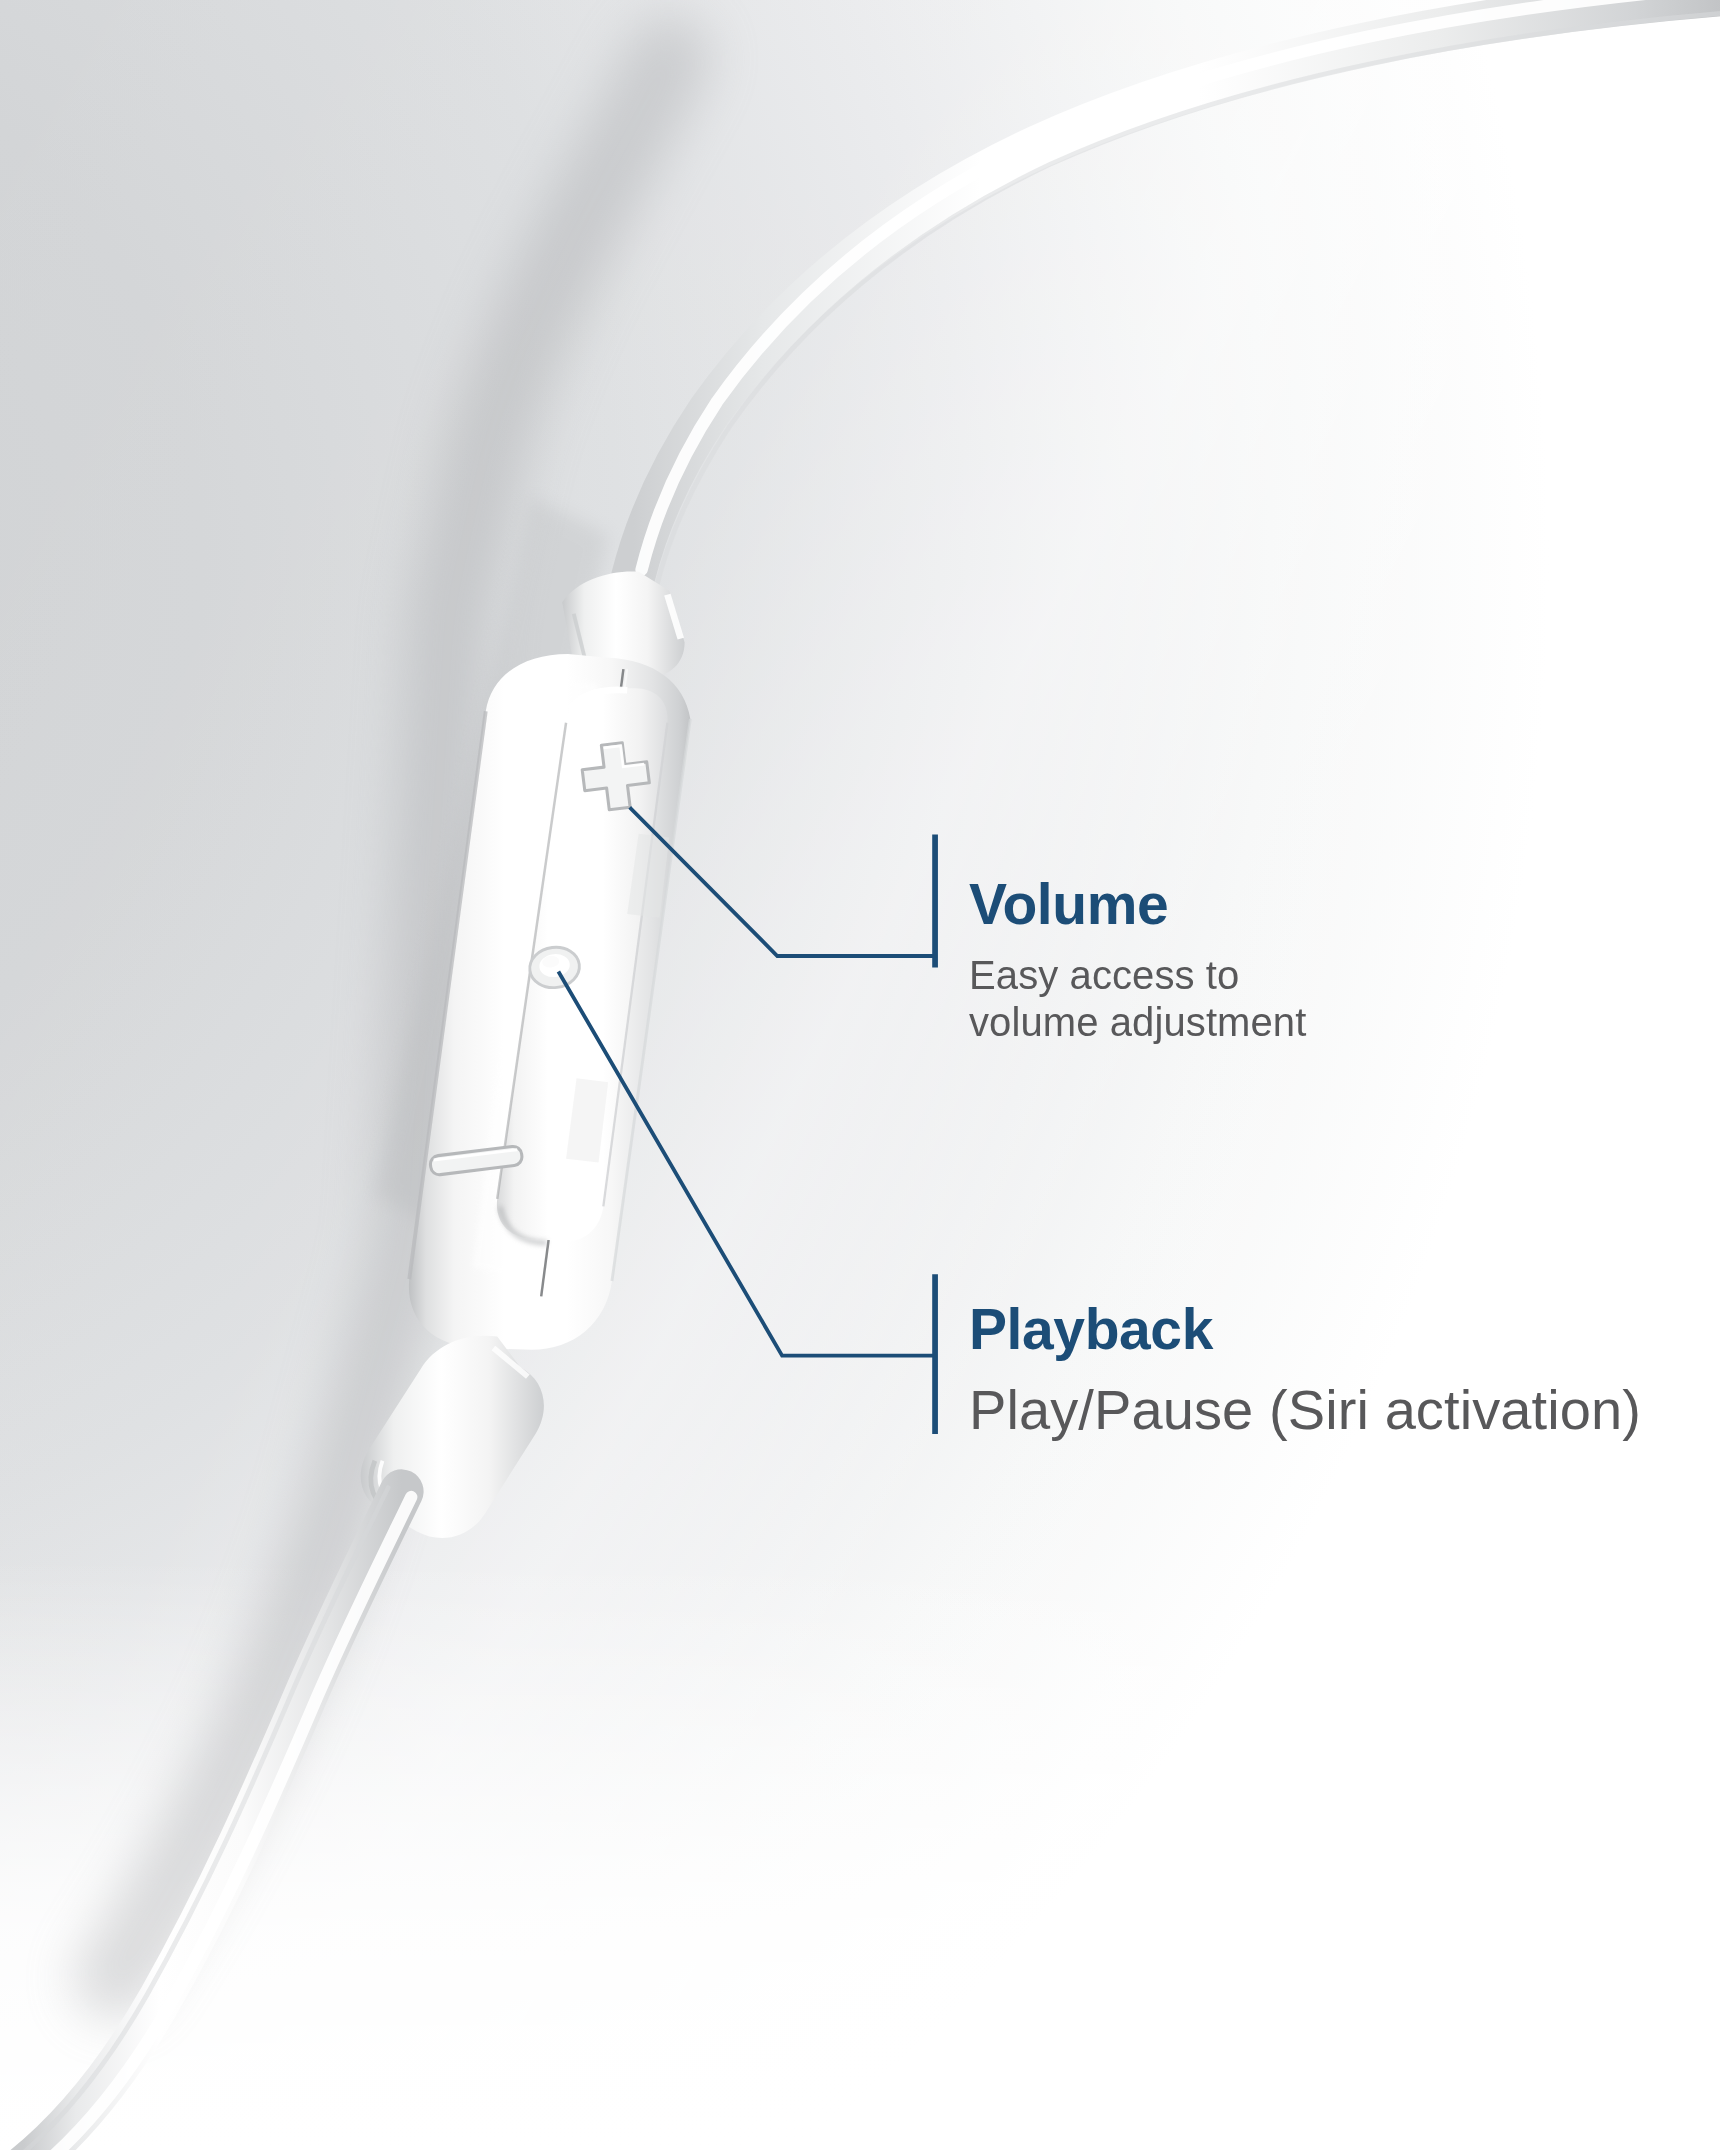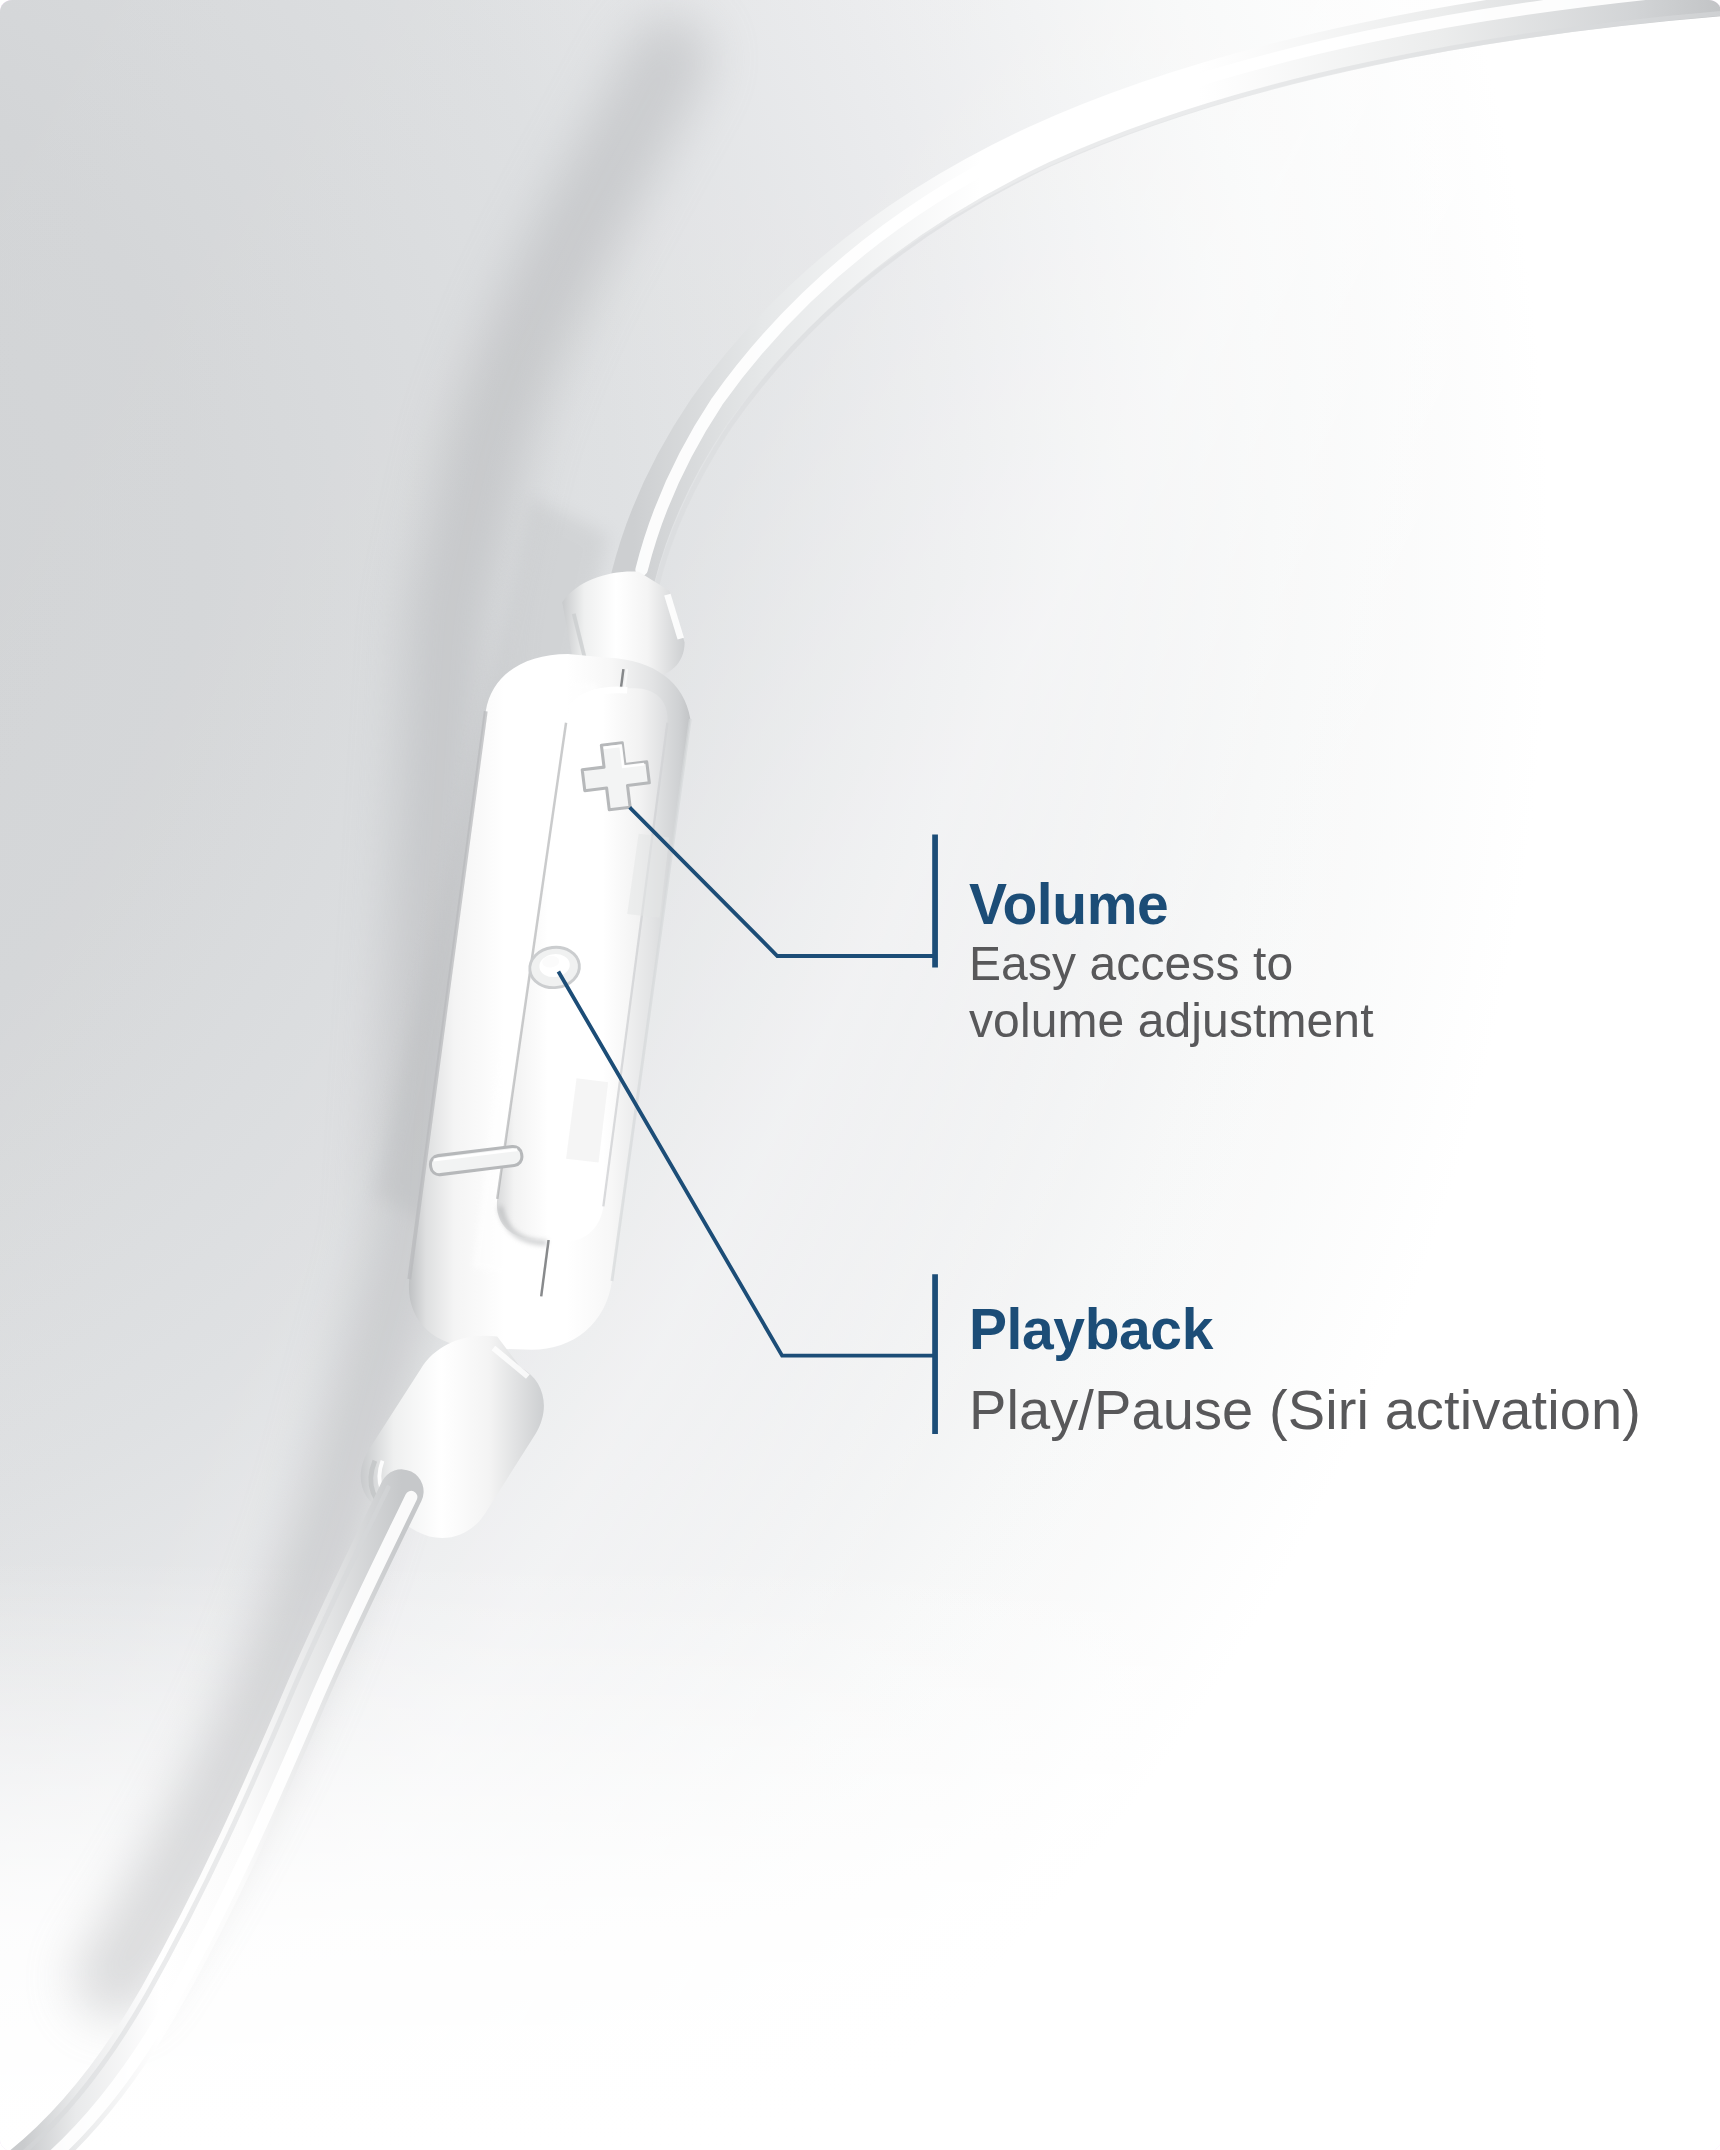--- a/index.html
+++ b/index.html
@@ -10,21 +10,20 @@
     background:#ffffff;
     overflow:hidden;
     position:relative;
   }
   #stage {
     position:relative;
     width:1721px;
     height:2151px;
     background:#f0abfc;
     overflow:hidden;
-    border-radius:12px;
   }
 
   
   .bg-base {
     position:absolute; inset:0;
     background:#ffffff;
   }
   .bg-gray {
     position:absolute; inset:0;
     background:
@@ -67,21 +66,21 @@
     font-weight:300;
     line-height:1.18;
     letter-spacing:0.1px;
     white-space:pre-line;
   }
 
   #callout-volume   { left:969px; top:876px;  }
   #callout-playback { left:969px; top:1301px; }
 
   #callout-volume .c-title   { font-size:57px; }
-  #callout-volume .c-sub     { font-size:48px; margin-top:3px; }
+  #callout-volume .c-sub     { font-size:40px; margin-top:19px; }
   #callout-playback .c-title { font-size:57px; }
   #callout-playback .c-sub   { font-size:56px; margin-top:19px; }
 </style>
 </head>
 <body>
 
 <div id="stage">
 
   <div class="bg-base"></div>
   <div class="bg-gray"></div>

